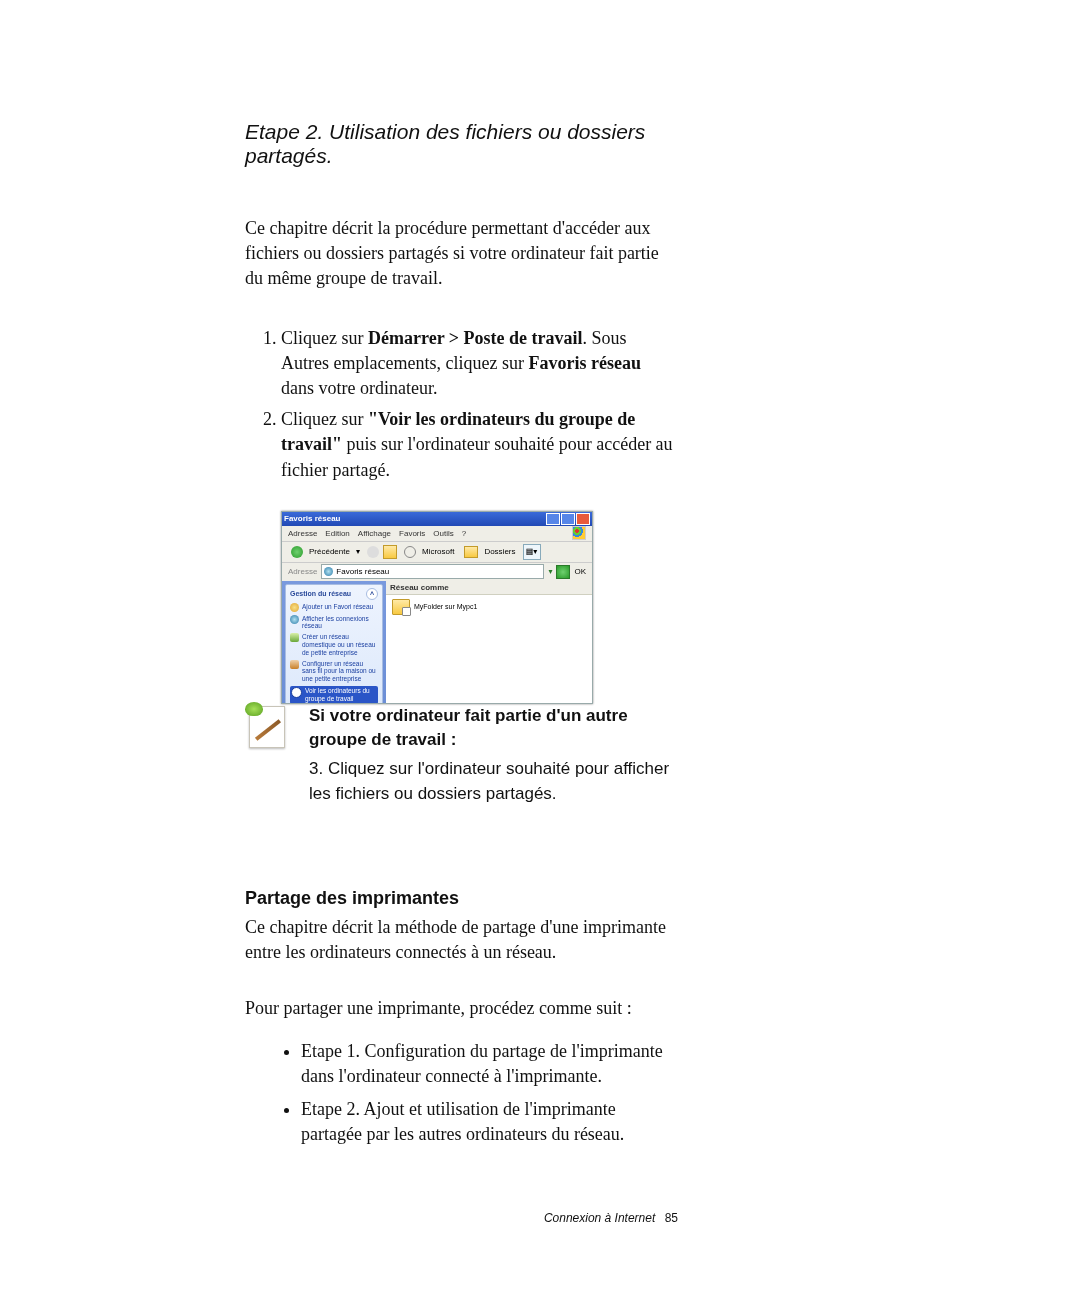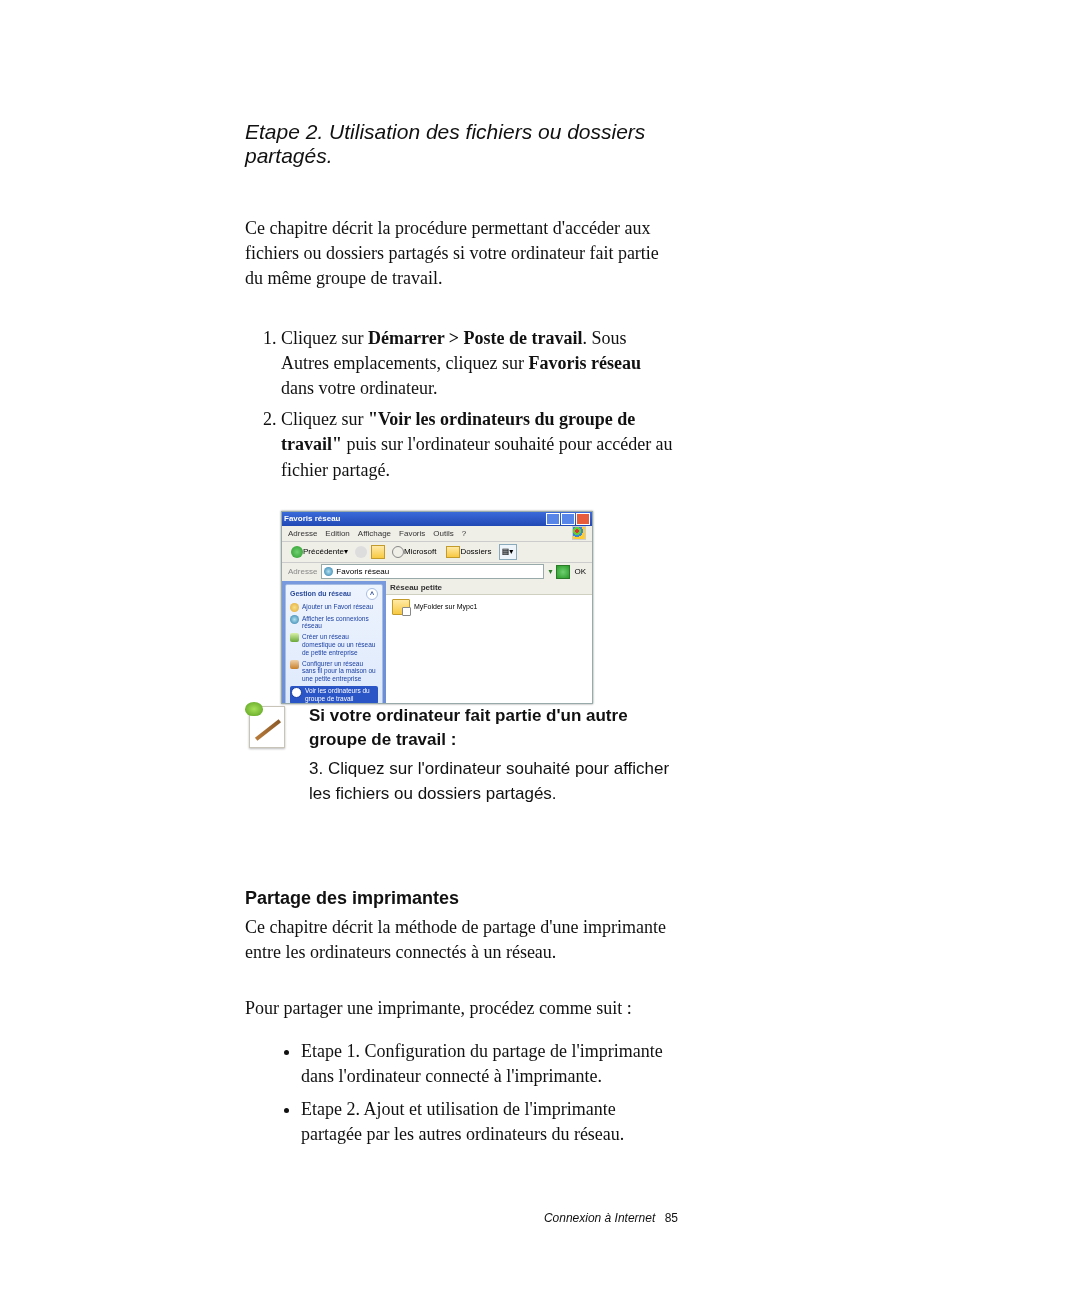--- a/index.html
+++ b/index.html
@@ -86,21 +86,21 @@
   .shot-tools {
     background: #efeee7;
     height: 20px;
     display: flex;
     align-items: center;
     gap: 4px;
     padding: 0 6px;
     border-bottom: 1px solid #ccc;
   }
   .tbtn {
-    display: inline-flex; align-items: center; gap: 0;
+    display: inline-flex; align-items: center; gap: 6px;
     height: 16px; padding: 0 3px;
   }
   .circ { width: 12px; height: 12px; border-radius: 50%; display: inline-block; }
   .back { background: radial-gradient(#6fd06f,#2a9b2a); }
   .fwd { background: #ddd; }
   .folderup { width: 12px; height: 12px; background: linear-gradient(#ffe9a6,#f8c941); border: 1px solid #c39b2a; }
   .mag { width: 10px; height: 10px; border: 1px solid #888; border-radius: 50%; position: relative; }
   .fold { width: 12px; height: 10px; background: linear-gradient(#ffe9a6,#f8c941); border: 1px solid #c39b2a; }
   .vbtn { width: 16px; height: 14px; border: 1px solid #8ab; background: #eef6fb; display: inline-flex; align-items: center; justify-content: center; }
   .shot-addr {
@@ -326,21 +326,21 @@
               <span>Configurer un réseau sans fil pour la maison ou une petite entreprise</span>
             </div>
           <div class="titem sel">
               <span class="ti i-grp"></span>
               <span>Voir les ordinateurs du groupe de travail</span>
             </div>
 
         </div>
       </div>
       <div class="content">
-        <div class="chdr">Réseau petite</div>
+        <div class="chdr">Réseau comme</div>
         <div class="fitem">
           <span class="fic"></span>
           <span class="fname">MyFolder sur Mypc1</span>
         </div>
       </div>
     </div>
   </div>
 
   <div class="note">
     <div class="note-icon">

